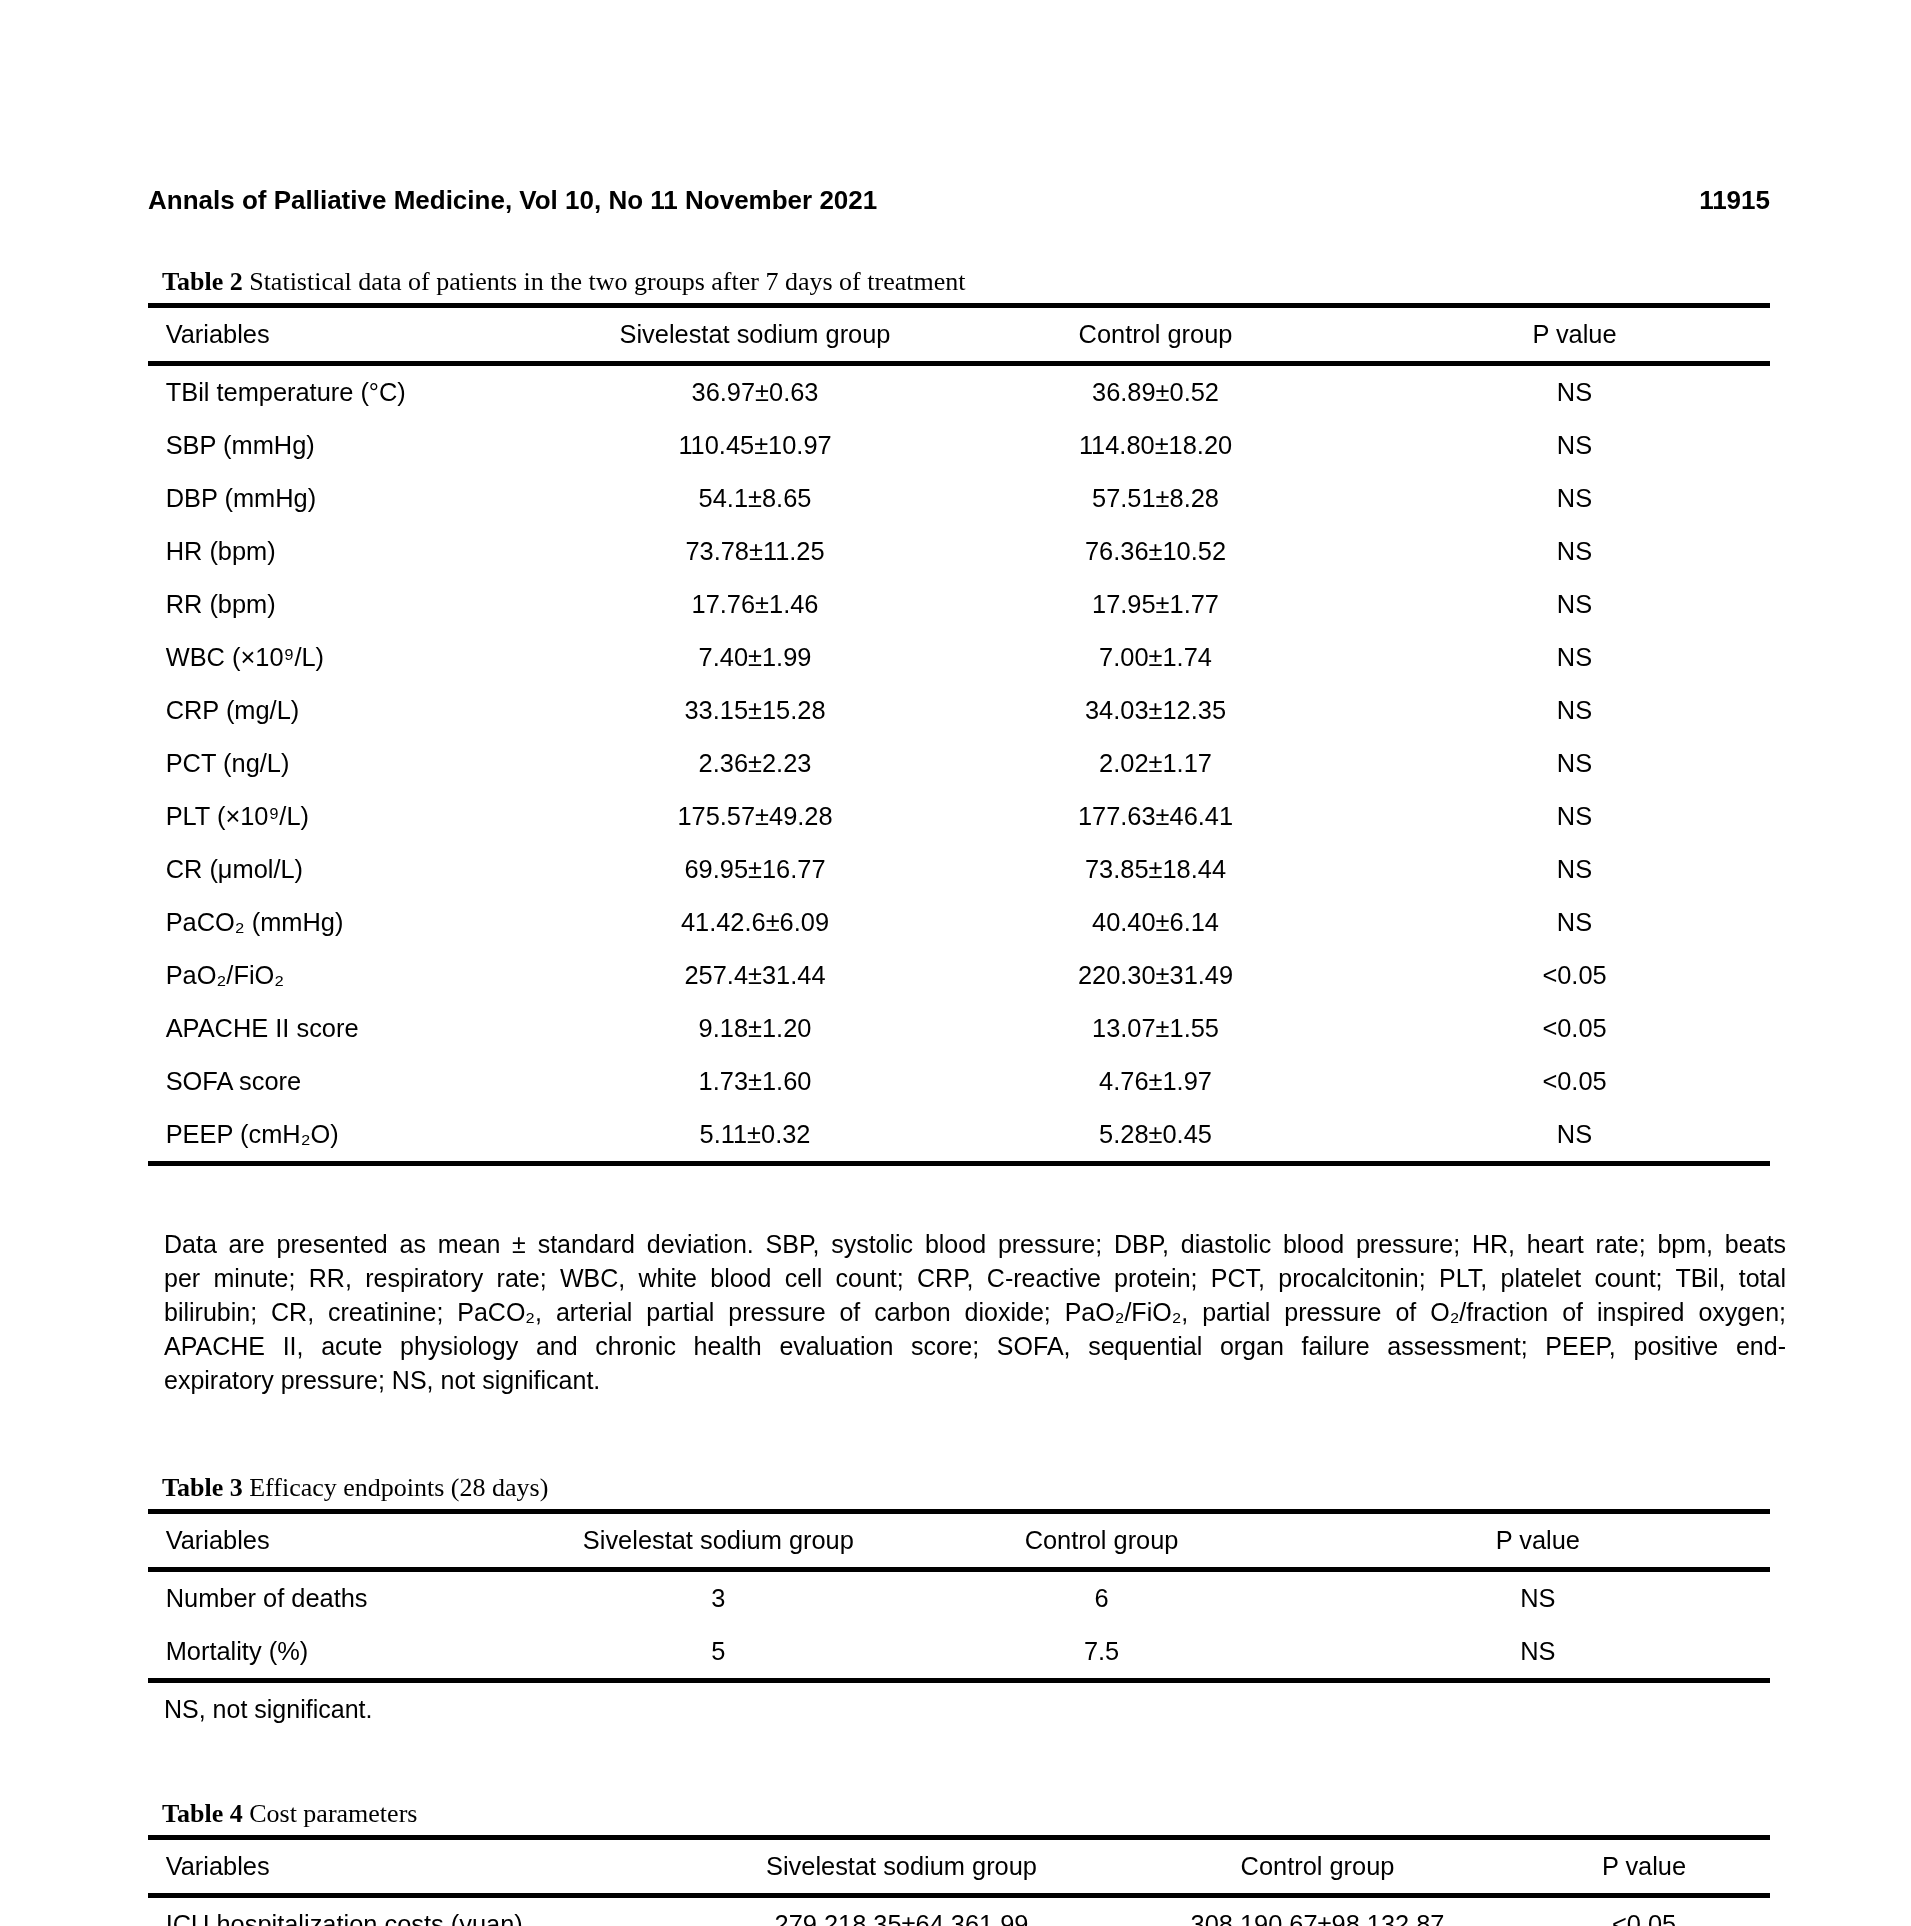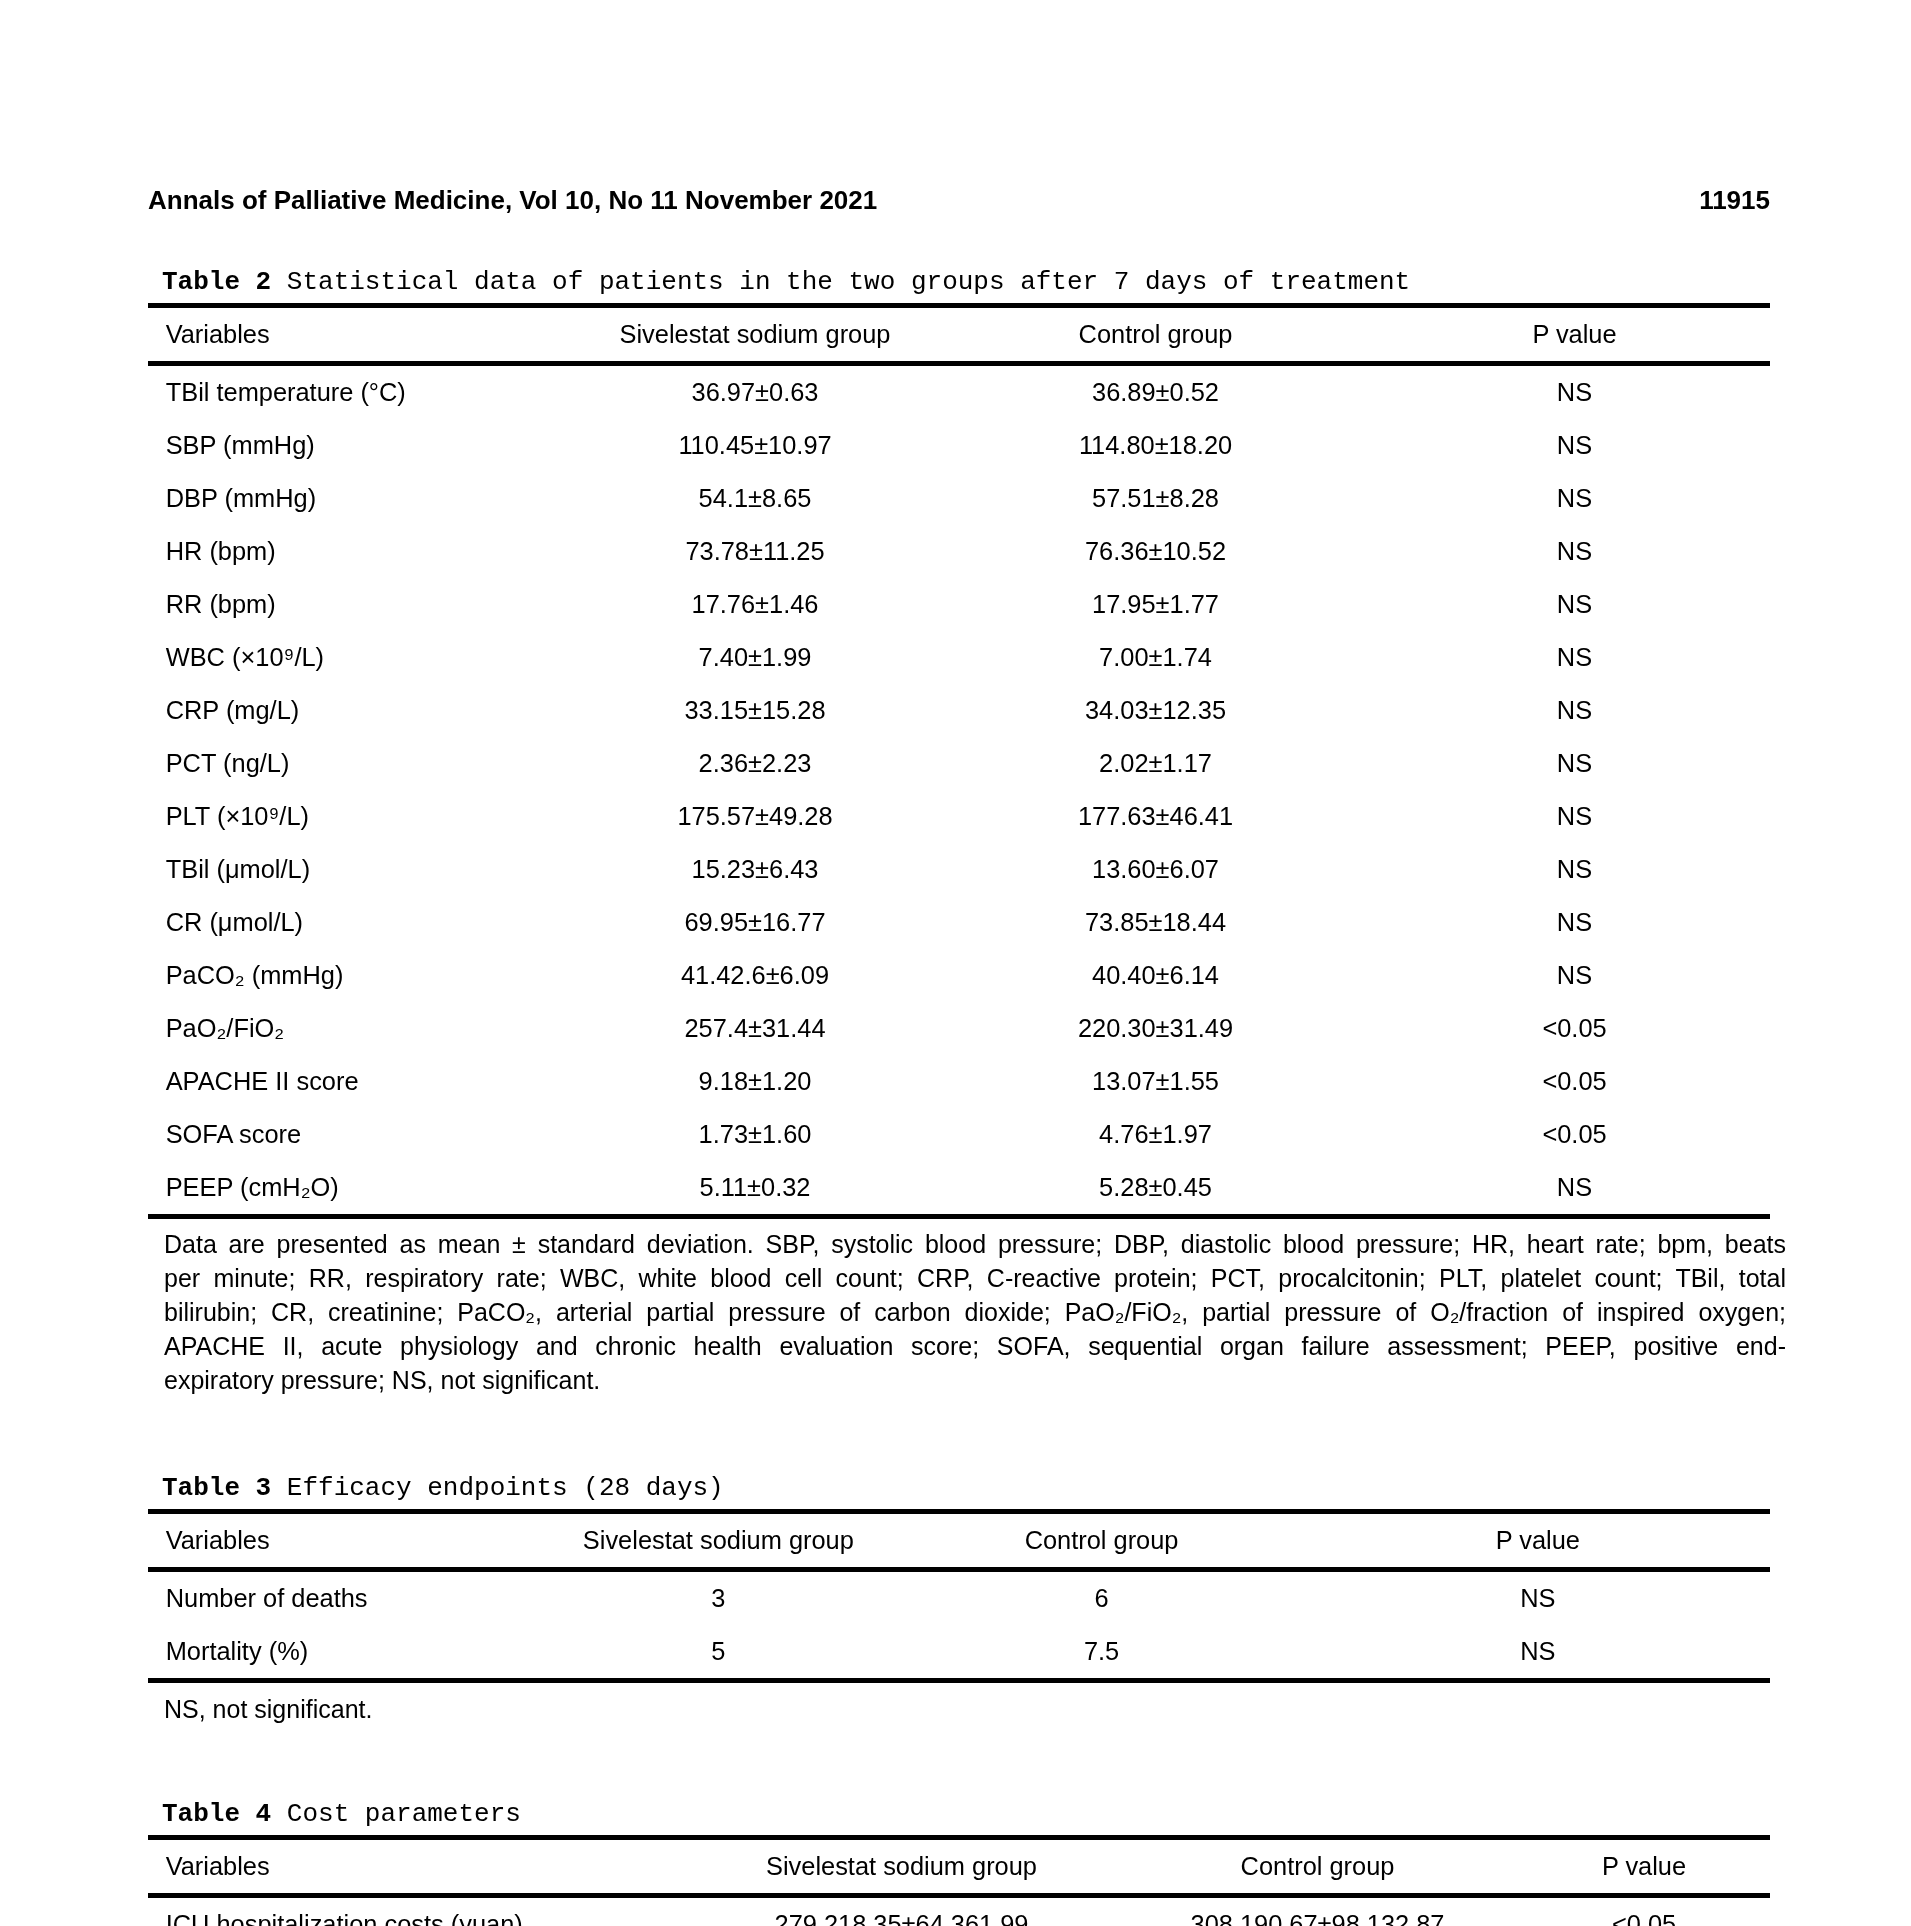--- a/index.html
+++ b/index.html
@@ -27,21 +27,21 @@
     align-items: flex-end;
     font-weight: 700;
     font-size: 26px;
     line-height: 32px;
   }
   
   .table-caption {
     position: absolute;
     left: 162px;
     width: 1608px;
-    font-family: Liberation Mono, monospace;
+    font-family: Liberation Serif, serif;
     font-size: 26px;
     line-height: 34px;
   }
   .cap-label { font-weight: 700; }
   .caption-t2 { top: 265px; }
   .caption-t3 { top: 1471px; }
   .caption-t4 { top: 1797px; }
   
   .data-table {
     position: absolute;
@@ -168,26 +168,20 @@
         <td>2.02±1.17</td>
         <td>NS</td>
       </tr>
       <tr>
         <td>PLT (×10⁹/L)</td>
         <td>175.57±49.28</td>
         <td>177.63±46.41</td>
         <td>NS</td>
       </tr>
       <tr>
-        <td>TBil (μmol/L)</td>
-        <td>15.23±6.43</td>
-        <td>13.60±6.07</td>
-        <td>NS</td>
-      </tr>
-      <tr>
         <td>CR (μmol/L)</td>
         <td>69.95±16.77</td>
         <td>73.85±18.44</td>
         <td>NS</td>
       </tr>
       <tr>
         <td>PaCO₂ (mmHg)</td>
         <td>41.42.6±6.09</td>
         <td>40.40±6.14</td>
         <td>NS</td>

